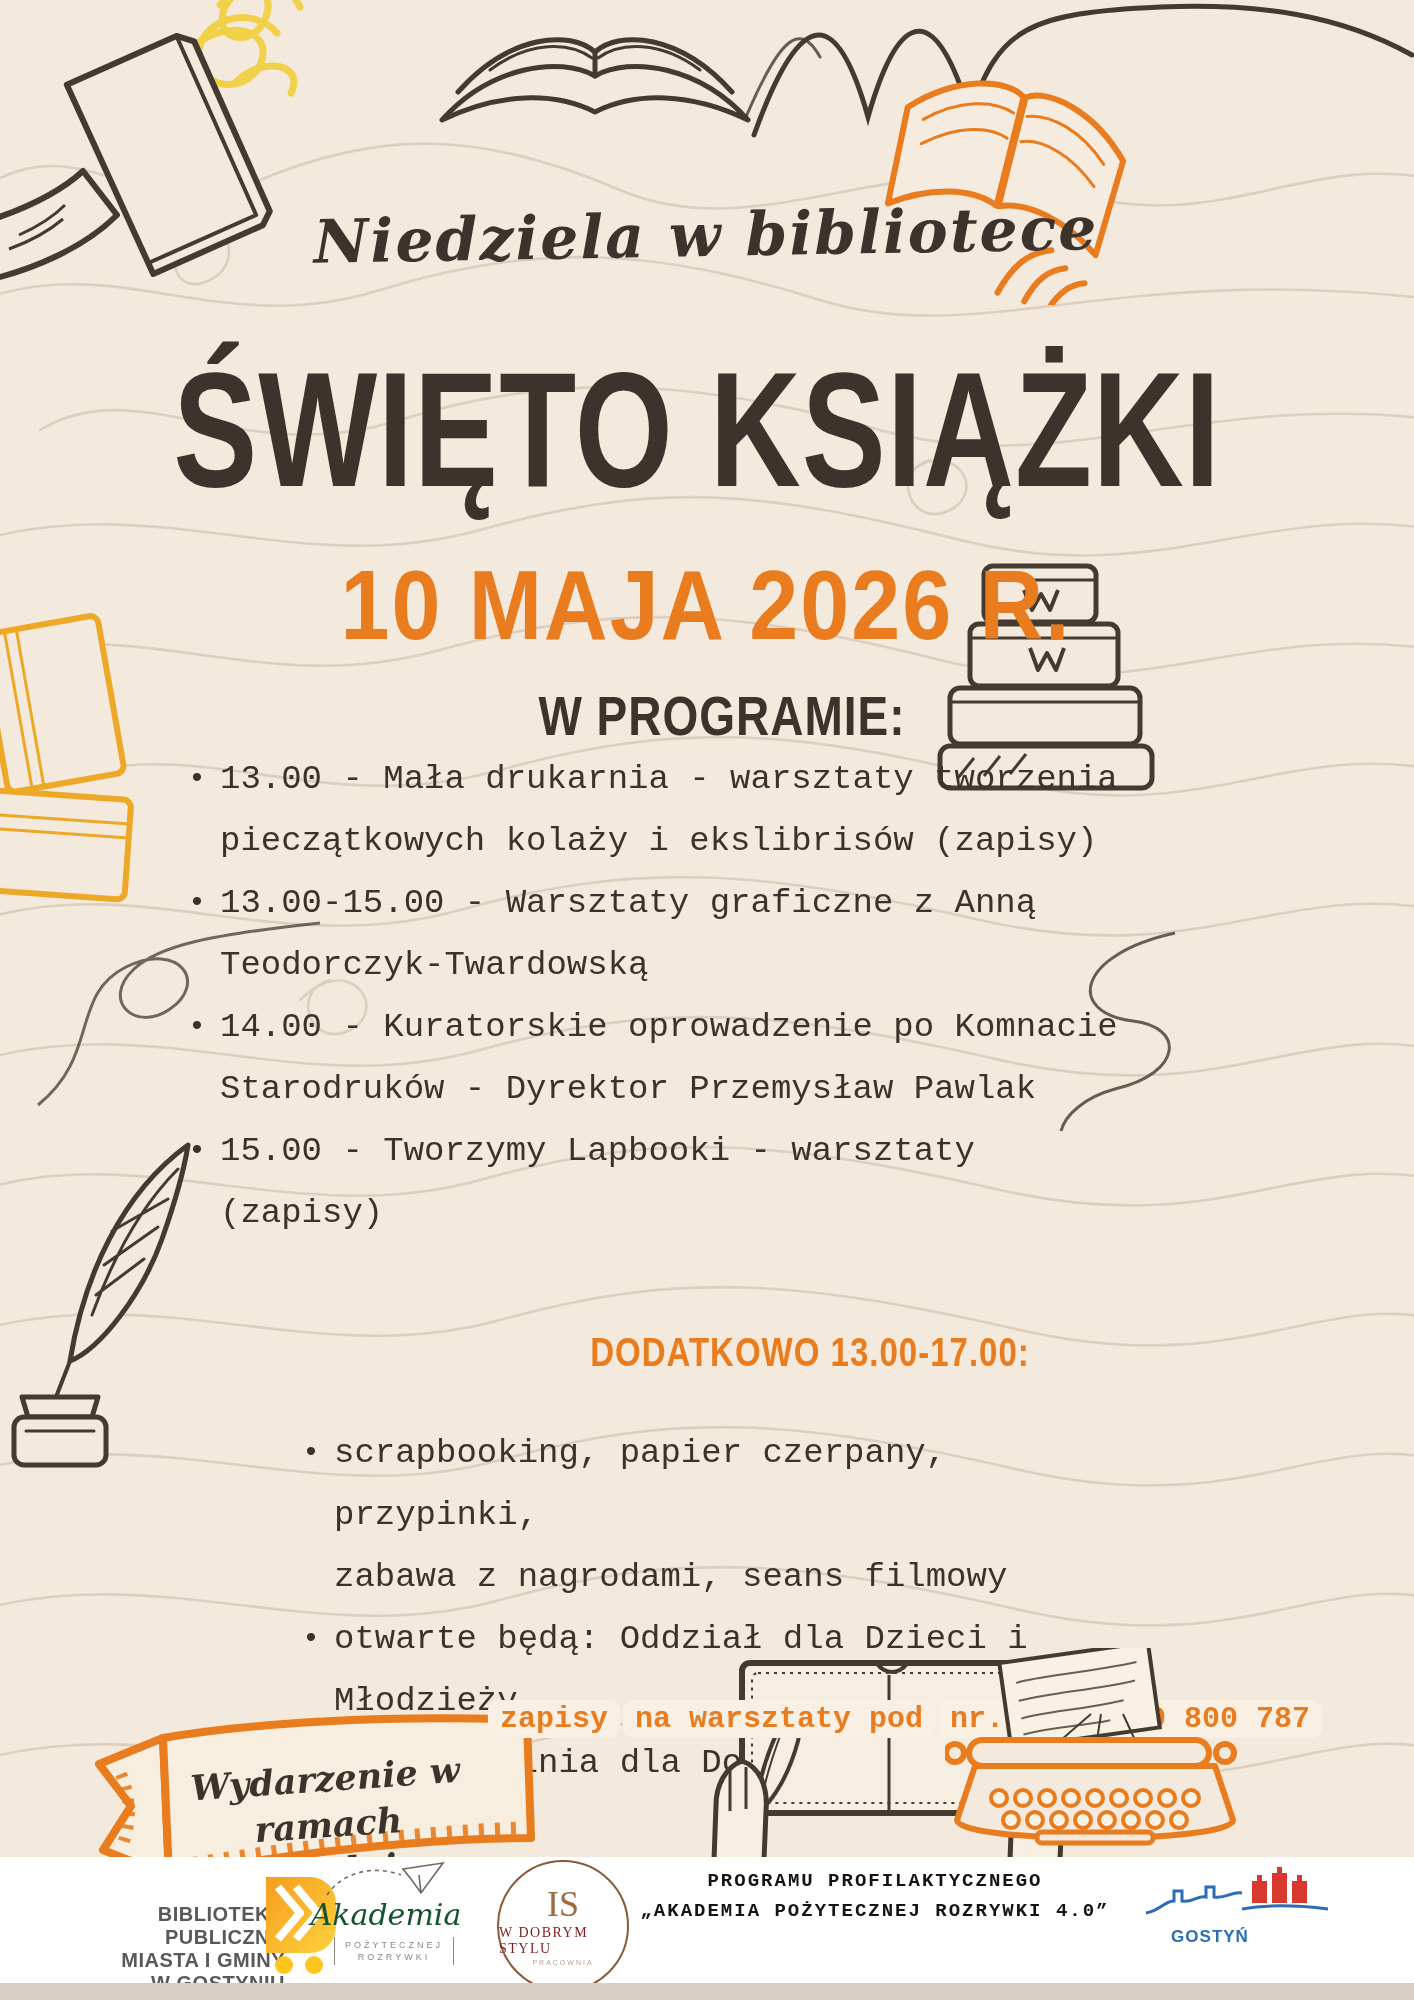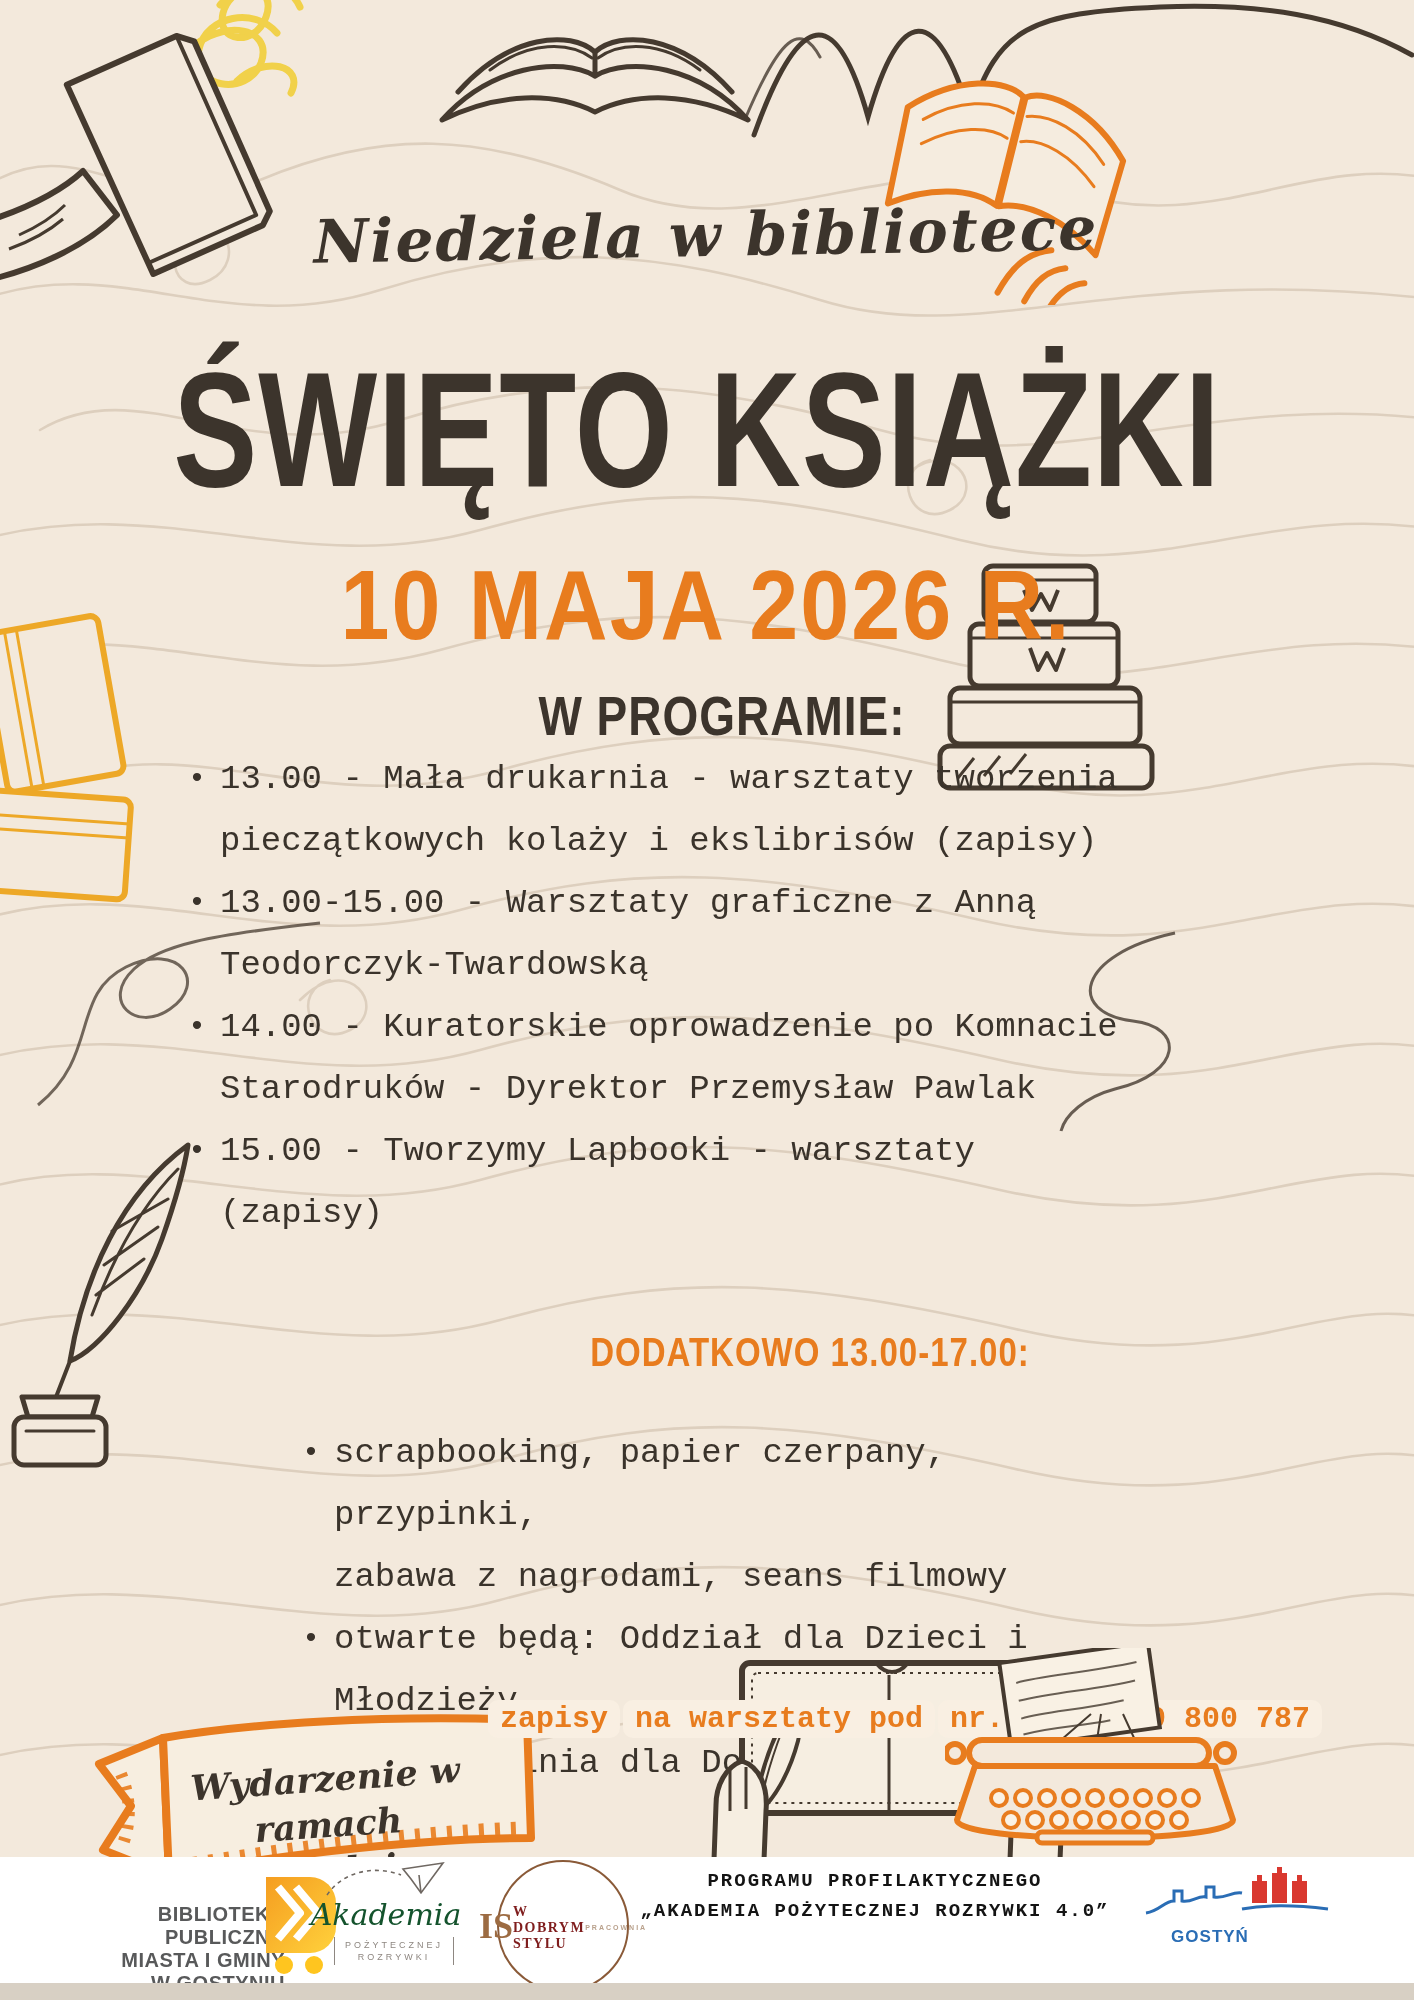--- a/index.html
+++ b/index.html
@@ -55,21 +55,21 @@
   .lib-text{position:absolute;top:26px;left:20px;width:225px;text-align:right;
     font-weight:700;font-size:20px;line-height:23px;color:#58595a;letter-spacing:0.5px;}
   .lib-text li{list-style:none;}
   .lib-logo{position:absolute;top:14px;left:252px;}
   .akademia{position:absolute;top:4px;left:296px;width:180px;text-align:center;}
   .akademia .script{font-family:"DejaVu Serif",serif;font-style:italic;font-size:30px;color:#14532d;margin-top:-2px;}
   .akademia .brackets{display:inline-block;margin-top:5px;padding:2px 10px;
     border-left:1.5px solid #8e8781;border-right:1.5px solid #8e8781;
     font-size:9px;letter-spacing:3px;color:#8e8781;line-height:12px;margin-left:16px;}
   .stylu{position:absolute;top:3px;left:497px;width:128px;height:128px;border:2px solid #8a5a38;
-    border-radius:50%;display:flex;align-items:center;justify-content:center;background:#fff;font-weight:bold;}
+    border-radius:50%;display:flex;flex-direction:column;align-items:center;justify-content:center;background:#fff;}
   .stylu .monogram{font-family:"Liberation Serif",serif;font-size:36px;color:#9c6b42;line-height:36px;}
   .stylu .name{font-family:"Liberation Serif",serif;font-size:14px;letter-spacing:1.5px;color:#7f1d1d;margin-top:3px;}
   .stylu .sub{font-size:7px;letter-spacing:2px;color:#b9a18c;margin-top:2px;}
   .organizer{position:absolute;top:9px;left:600px;width:550px;text-align:center;
     font-family:"Liberation Mono",monospace;font-weight:700;font-size:19px;line-height:30px;
     letter-spacing:2px;color:#141414;}
   .gostyn{position:absolute;top:0;left:1130px;width:220px;}
   .gostyn .city{position:absolute;top:70px;left:0;width:160px;text-align:center;
     font-weight:900;font-size:17px;letter-spacing:1px;color:#2a6db5;}
 </style>

